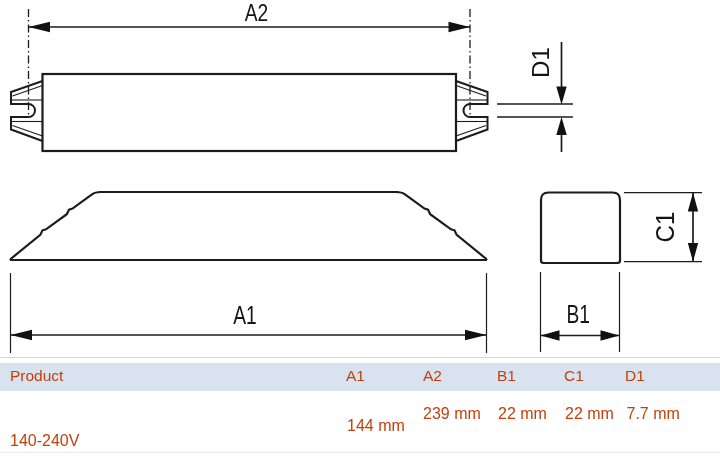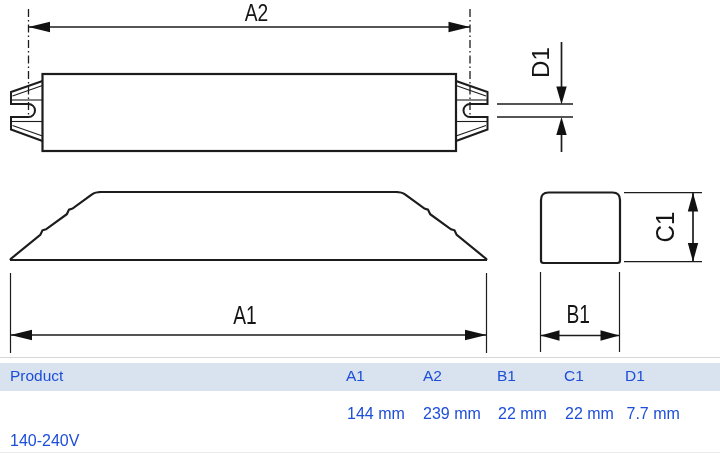--- a/index.html
+++ b/index.html
@@ -4,21 +4,21 @@
 <style>
   html,body{margin:0;padding:0;background:#ffffff;}
   #stage{position:relative;width:720px;height:456px;background:#fff;font-family:"Liberation Sans",sans-serif;overflow:hidden;text-align:right;}
   #drawing{position:absolute;left:0;top:0;}
   .dimlabel{font-family:"Liberation Sans",sans-serif;font-size:26px;fill:#151515;}
   .dimlabel-sm{font-family:"Liberation Sans",sans-serif;font-size:24.5px;fill:#151515;}
   .band{position:absolute;left:0;top:362.5px;width:720px;height:28px;background:#d9e2ef;}
   .hairline{position:absolute;left:0;width:720px;height:1px;}
   #rule-top{top:357px;background:#d8d8d8;}
   #rule-bottom{top:452px;background:#ece9e9;}
-  .cell{position:absolute;line-height:1;color:#1d4ed8;white-space:nowrap;}
+  .cell{position:absolute;line-height:1;color:#c2410c;white-space:nowrap;}
   .hdr{font-size:15.5px;}
   .val{font-size:16px;}
 </style>
 </head>
 <body>
 
 <div id="stage">
   <svg id="drawing" width="720" height="360" viewBox="0 0 720 360">
 
     <g stroke="#1c1c1c" stroke-width="1.3" stroke-dasharray="8 3 1.5 3" fill="none">
@@ -96,20 +96,20 @@
 
   <div class="hairline" id="rule-top"></div>
   <div class="band"></div>
   <div class="cell hdr" style="left:10px;top:368.4px;">Product</div>
   <div class="cell hdr" style="left:346px;top:368.4px;">A1</div>
   <div class="cell hdr" style="left:423px;top:368.4px;">A2</div>
   <div class="cell hdr" style="left:497px;top:368.4px;">B1</div>
   <div class="cell hdr" style="left:564px;top:368.4px;">C1</div>
   <div class="cell hdr" style="left:625px;top:368.4px;">D1</div>
 
-  <div class="cell val" style="left:347px;top:406px;">144 mm</div>
+  <div class="cell val" style="left:347px;top:418px;">144 mm</div>
   <div class="cell val" style="left:423px;top:405.5px;">239 mm</div>
   <div class="cell val" style="left:498px;top:405.5px;">22 mm</div>
   <div class="cell val" style="left:565px;top:405.5px;">22 mm</div>
   <div class="cell val" style="left:626.5px;top:405.5px;">7.7 mm</div>
   <div class="cell val" style="left:10px;top:432.8px;">140-240V</div>
   <div class="hairline" id="rule-bottom"></div>
 </div>
 
 </body></html>

